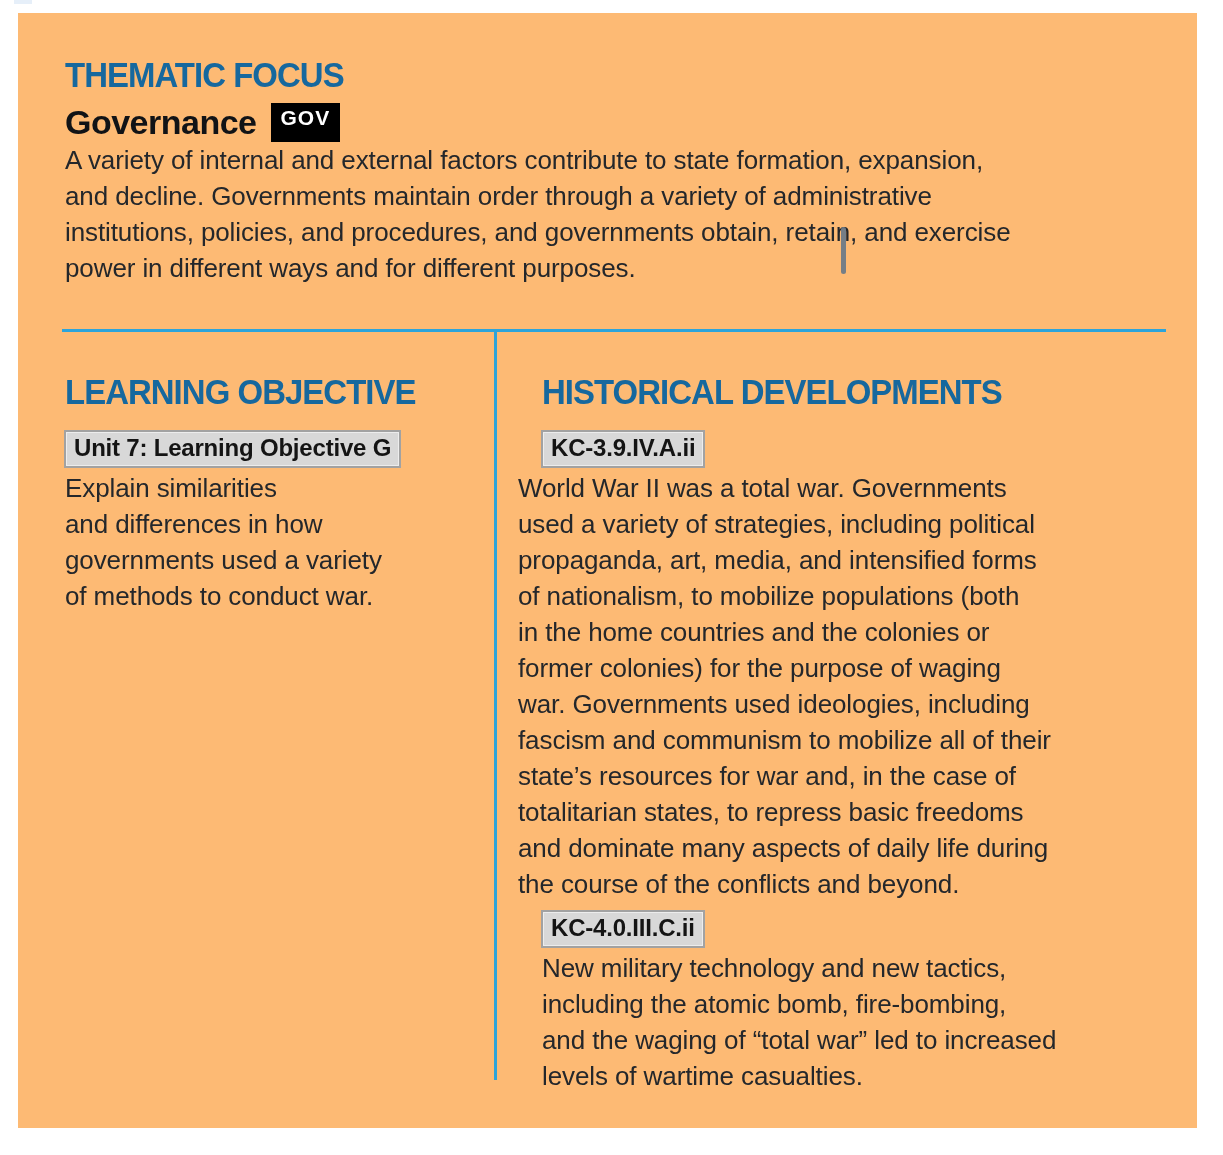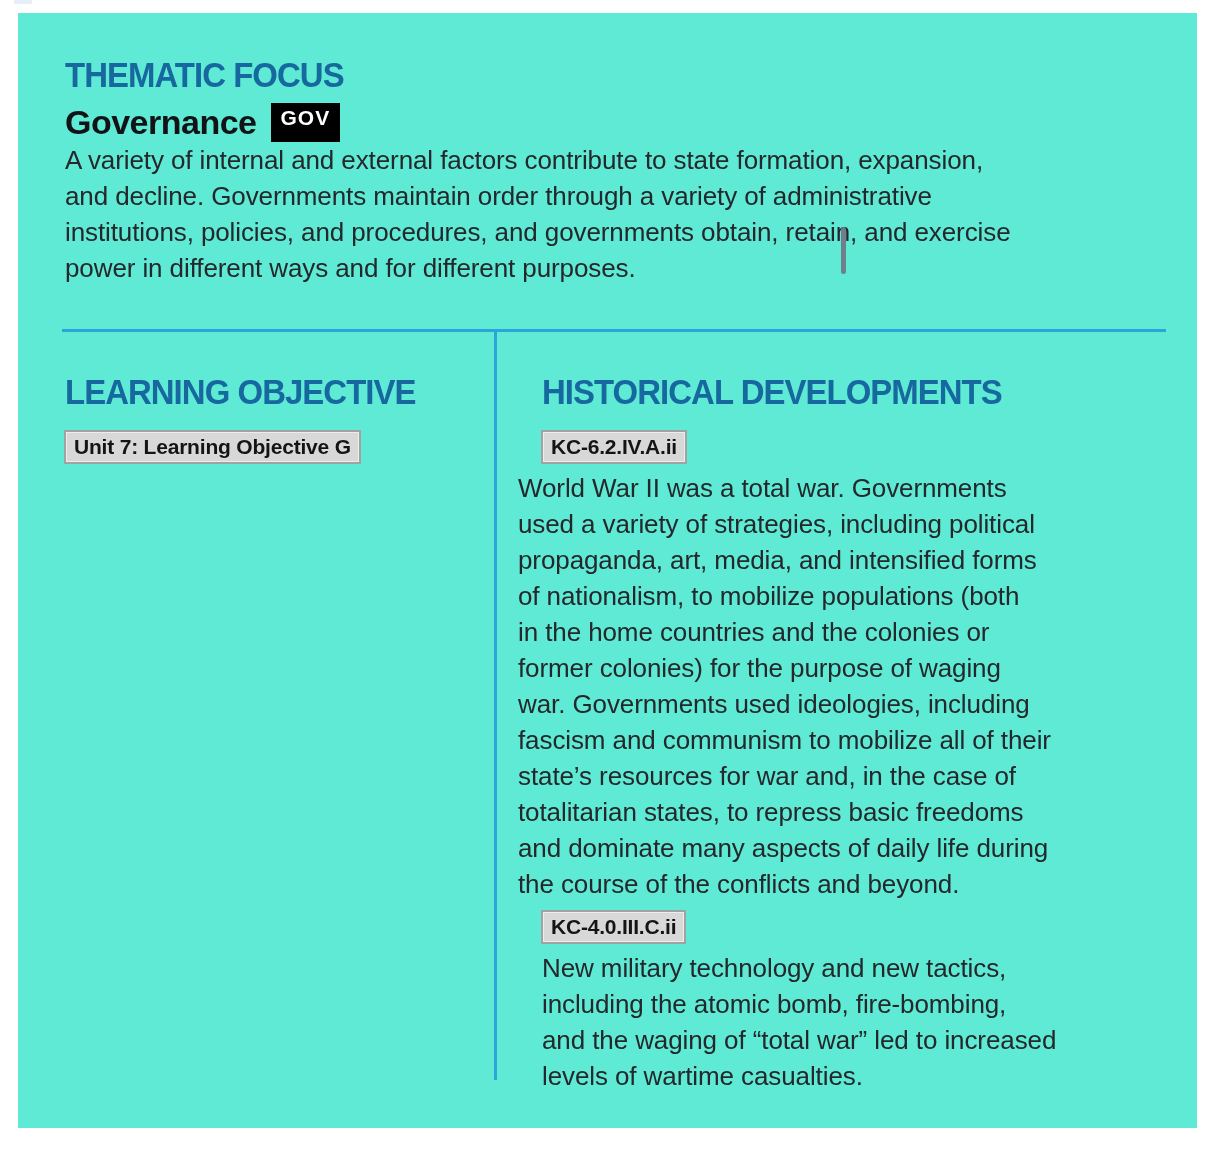--- a/index.html
+++ b/index.html
@@ -10,21 +10,21 @@
     background: #ffffff;
     overflow: hidden;
     font-family: "Liberation Sans", sans-serif;
   }
   .top-speck {
     position: absolute; left: 14px; top: 0; width: 18px; height: 4px;
     background: #e6eff9;
   }
   .panel {
     position: absolute; left: 18px; top: 13px; width: 1179px; height: 1115px;
-    background: #5eead4;
+    background: #fdba74;
   }
   .section-label {
     position: absolute;
     margin: 0;
     font-size: 35px;
     font-weight: 700;
     color: #16689e;
     letter-spacing: -1px;
     transform: scaleX(0.94);
     transform-origin: left center;
@@ -67,21 +67,21 @@
   .lo-text     { left: 47px; top: 457px; }
   .hd-text-1   { left: 500px; top: 457px; }
   .hd-text-2   { left: 524px; top: 937px; }
   .badge-gray {
     position: absolute;
     display: inline-block;
     background: #d8d8d8;
     border: 2px solid #a2a2a2;
     box-shadow: inset 0 0 0 1px rgba(255,255,255,0.55);
     color: #141414;
-    font-size: 21px;
+    font-size: 24px;
     font-weight: 700;
     letter-spacing: -0.2px;
     padding: 2px 8px 3px 8px;
     line-height: 1.2;
     white-space: pre;
   }
   .lo-badge   { left: 46px;  top: 417px; }
   .hd-badge-1 { left: 523px; top: 417px; }
   .hd-badge-2 { left: 523px; top: 897px; }
   .h-divider {
@@ -122,24 +122,28 @@
 
     <div class="text-caret"></div>
 
     <div class="h-divider"></div>
     <div class="v-divider"></div>
 
     <h2 class="section-label lo-header">LEARNING OBJECTIVE</h2>
 
     <span class="badge-gray lo-badge">Unit 7: Learning Objective G</span>
 
+    <div class="body-text lo-text">Explain similarities
+and differences in how
+governments used a variety
+of methods to conduct war.</div>
 
     <h2 class="section-label hd-header">HISTORICAL DEVELOPMENTS</h2>
 
-    <span class="badge-gray hd-badge-1">KC-6.2.IV.A.ii</span>
+    <span class="badge-gray hd-badge-1">KC-3.9.IV.A.ii</span>
 
     <div class="body-text hd-text-1">World War II was a total war. Governments
 used a variety of strategies, including political
 propaganda, art, media, and intensified forms
 of nationalism, to mobilize populations (both
 in the home countries and the colonies or
 former colonies) for the purpose of waging
 war. Governments used ideologies, including
 fascism and communism to mobilize all of their
 state’s resources for war and, in the case of

